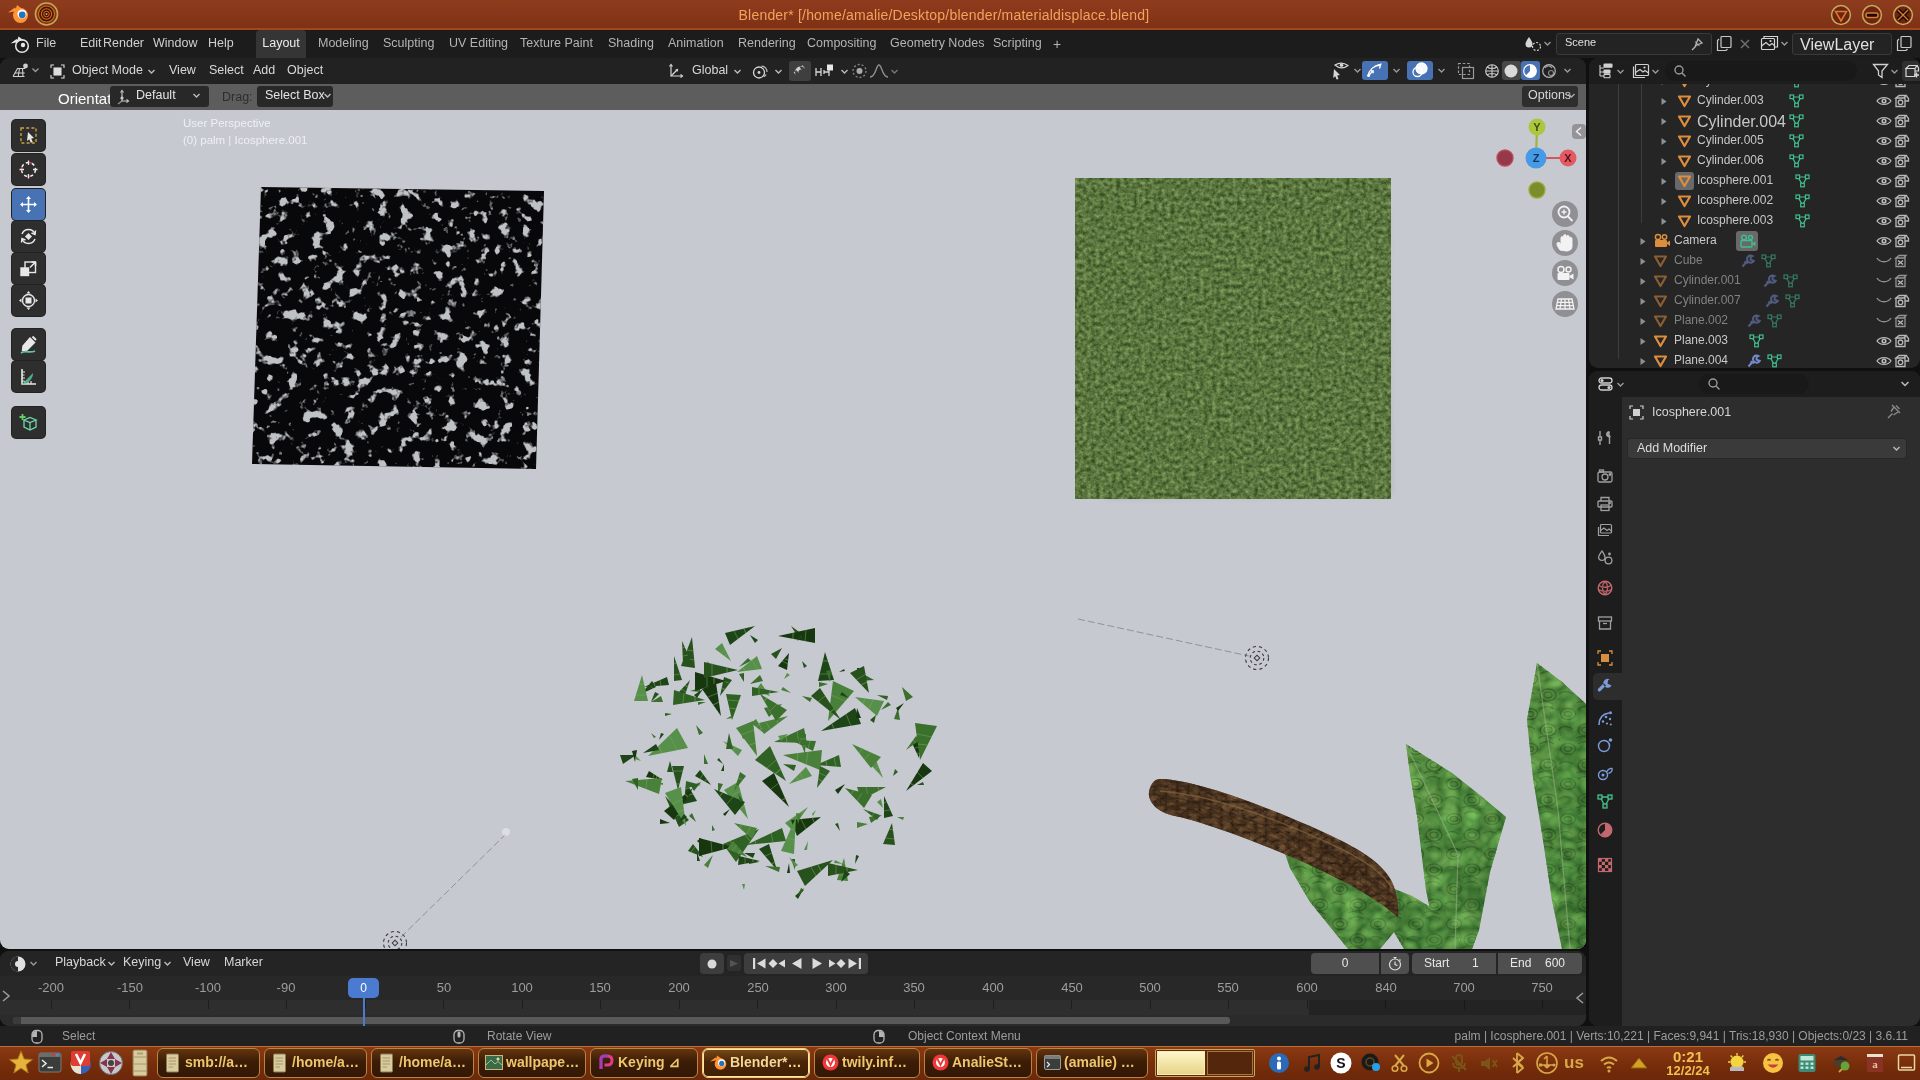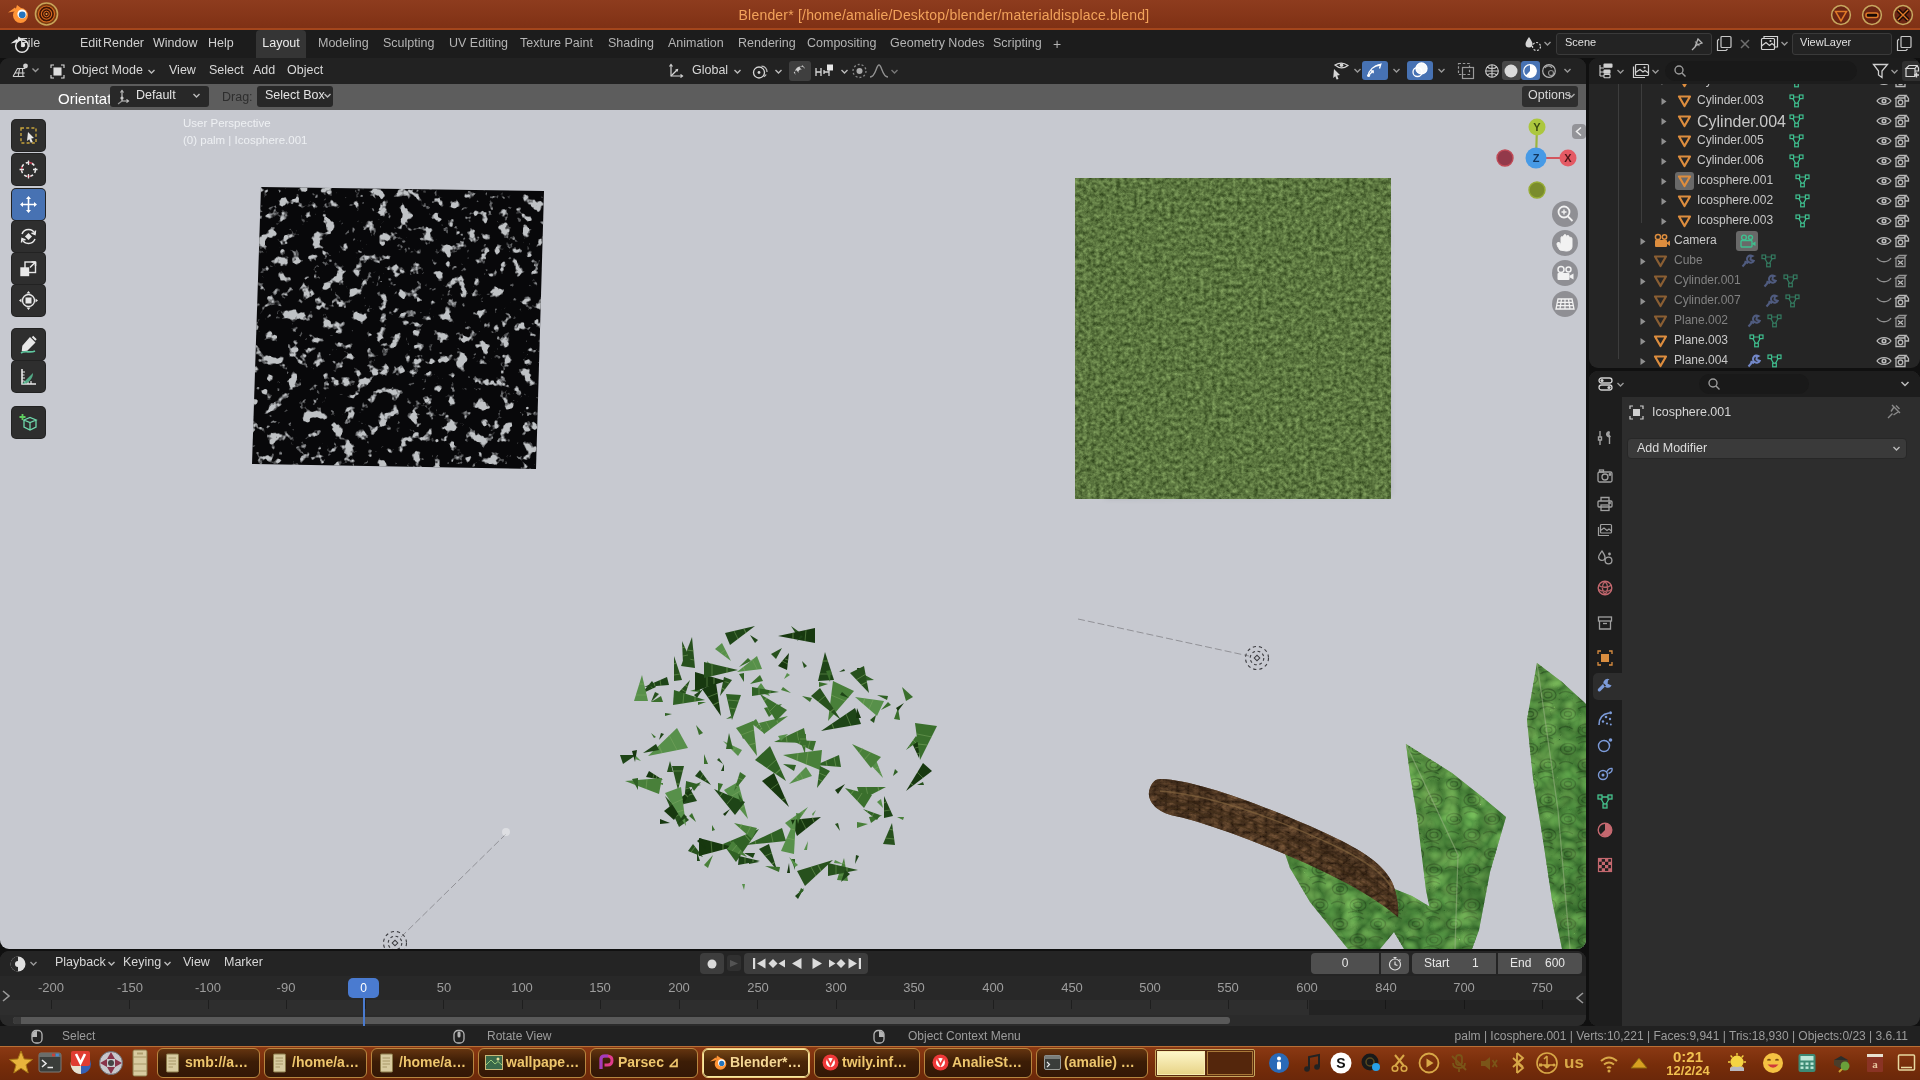--- a/index.html
+++ b/index.html
@@ -85,21 +85,21 @@
 </div>
 
 <div class="abs" id="topbar">
  <svg class="abs" style="left:9px;top:5px" width="22" height="19" viewBox="0 0 22 19">
         <g fill="none" stroke="#e8e8e8" stroke-width="1.5">
           <path d="M9.5 1.5 L15 5.5 L8 6 Z M1.5 8.5 L7.5 4 L10 7 Z" fill="#e8e8e8" stroke="none"></path>
           <circle cx="13" cy="11" r="6.3"></circle>
           <circle cx="14" cy="10" r="2.2" fill="#e8e8e8" stroke="none"></circle>
         </g>
       </svg>
- <div class="abs menutxt" style="left:20px">File</div>
+ <div class="abs menutxt" style="left:36px">File</div>
  <div class="abs menutxt" style="left:80px">Edit</div>
  <div class="abs menutxt" style="left:103px">Render</div>
  <div class="abs menutxt" style="left:153px">Window</div>
  <div class="abs menutxt" style="left:208px">Help</div>
  <div class="abs tabactive" style="left:256px;width:50px;text-align:center;font-size:12.5px">Layout</div>
  <div class="abs tab" style="left:318px">Modeling</div>
  <div class="abs tab" style="left:383px">Sculpting</div>
  <div class="abs tab" style="left:449px">UV Editing</div>
  <div class="abs tab" style="left:520px">Texture Paint</div>
  <div class="abs tab" style="left:608px">Shading</div>
@@ -140,21 +140,21 @@
           <rect x="1.5" y="3.5" width="13" height="11" rx="1"></rect>
           <path d="M4 3.5 V1.5 H17.5 V12 H15"></path>
           <path d="M1.5 11 L6 7.5 L9.5 10.5 L12 8.5 L14.5 10.5"></path>
           <circle cx="10.5" cy="6" r="1.1" fill="#d5d5d5" stroke="none"></circle>
         </g>
       </svg>
  <svg class="abs" style="left:1780px;top:10px" width="9" height="8" viewBox="0 0 9 8">
         <path d="M1.5 2 L4.5 5 L7.5 2" stroke="#999" stroke-width="1.4" fill="none"></path>
       </svg>
  <div class="abs ddark" style="left:1792px;top:3px;width:100px;height:22px;background:#232323;border:1px solid #3a3a3a"></div>
- <div class="abs" style="left:1800px;top:6px;font-size:11px;color:#e0e0e0">ViewLayer</div>
+ <div class="abs" style="left:1800px;top:6px;font-size:16px;color:#e0e0e0">ViewLayer</div>
  <svg class="abs" style="left:1896px;top:5px" width="17" height="17" viewBox="0 0 17 17">
         <g stroke="#c8c8c8" fill="none" stroke-width="1.2">
           <rect x="5" y="1.5" width="10" height="11" rx="1"></rect>
           <path d="M3 4 L1.5 5.5 V15.5 H10 L11.5 14"></path>
         </g>
       </svg>
 </div>
 
 <div class="abs" id="viewport">
  <div class="abs" id="vpheader">
@@ -1695,21 +1695,21 @@
           <circle cx="13" cy="4" r="1.5" fill="#e8e0a0"></circle>
         </svg>
         <div class="abs" style="left:28px;top:6px;width:74px;overflow:hidden;white-space:nowrap;font-size:14px;font-weight:bold;color:#eec66d">wallpape…</div>
       </div>
  <div class="abs wbtn" style="left:590px;width:108px;border-color:#b8863f;background:linear-gradient(#643410,#3c1d06 45%,#331706);"></div>
       <div class="abs" style="left:590px;top:2px;width:0;height:0">
         <svg class="abs" style="left:8px;top:6px" width="16" height="18" viewBox="0 0 16 18">
           <path d="M3 15 V5 Q3 2 6.5 2 L10 2 Q14 2.5 14 6.5 Q14 11 9.5 11 L6.5 11" fill="none" stroke="#e03c8a" stroke-width="3"></path>
           <path d="M3 15 V5 Q3 2 6.5 2 L10 2" fill="none" stroke="#7a3ce0" stroke-width="3" opacity="0.6"></path>
         </svg>
-        <div class="abs" style="left:28px;top:6px;width:74px;overflow:hidden;white-space:nowrap;font-size:14px;font-weight:bold;color:#eec66d">Parsec ⊿</div>
+        <div class="abs" style="left:28px;top:6px;width:74px;overflow:hidden;white-space:nowrap;font-size:14px;font-weight:bold;color:#eec66d">Keying ⊿</div>
       </div>
  <div class="abs wbtn" style="left:702px;width:108px;border-color:#f0d080;background:linear-gradient(#7a4a18,#4a2608 45%,#3f1f06);box-shadow:0 0 0 1px #f8e8a0 inset;"></div>
       <div class="abs" style="left:702px;top:2px;width:0;height:0">
         <svg class="abs" style="left:7px;top:6px" width="19" height="17" viewBox="0 0 19 17">
           <path d="M8 1.5 L13 5 L7 5.5 Z M1 7.5 L6.5 3.5 L8.5 6 Z" fill="#ff9436"></path>
           <circle cx="11.5" cy="10" r="5.8" fill="#ff9436"></circle>
           <circle cx="12.5" cy="8.8" r="3.5" fill="#fff"></circle>
           <circle cx="12.7" cy="9.4" r="2.6" fill="#2474bd"></circle>
         </svg>
         <div class="abs" style="left:28px;top:6px;width:74px;overflow:hidden;white-space:nowrap;font-size:14px;font-weight:bold;color:#f5d795">Blender*…</div>

